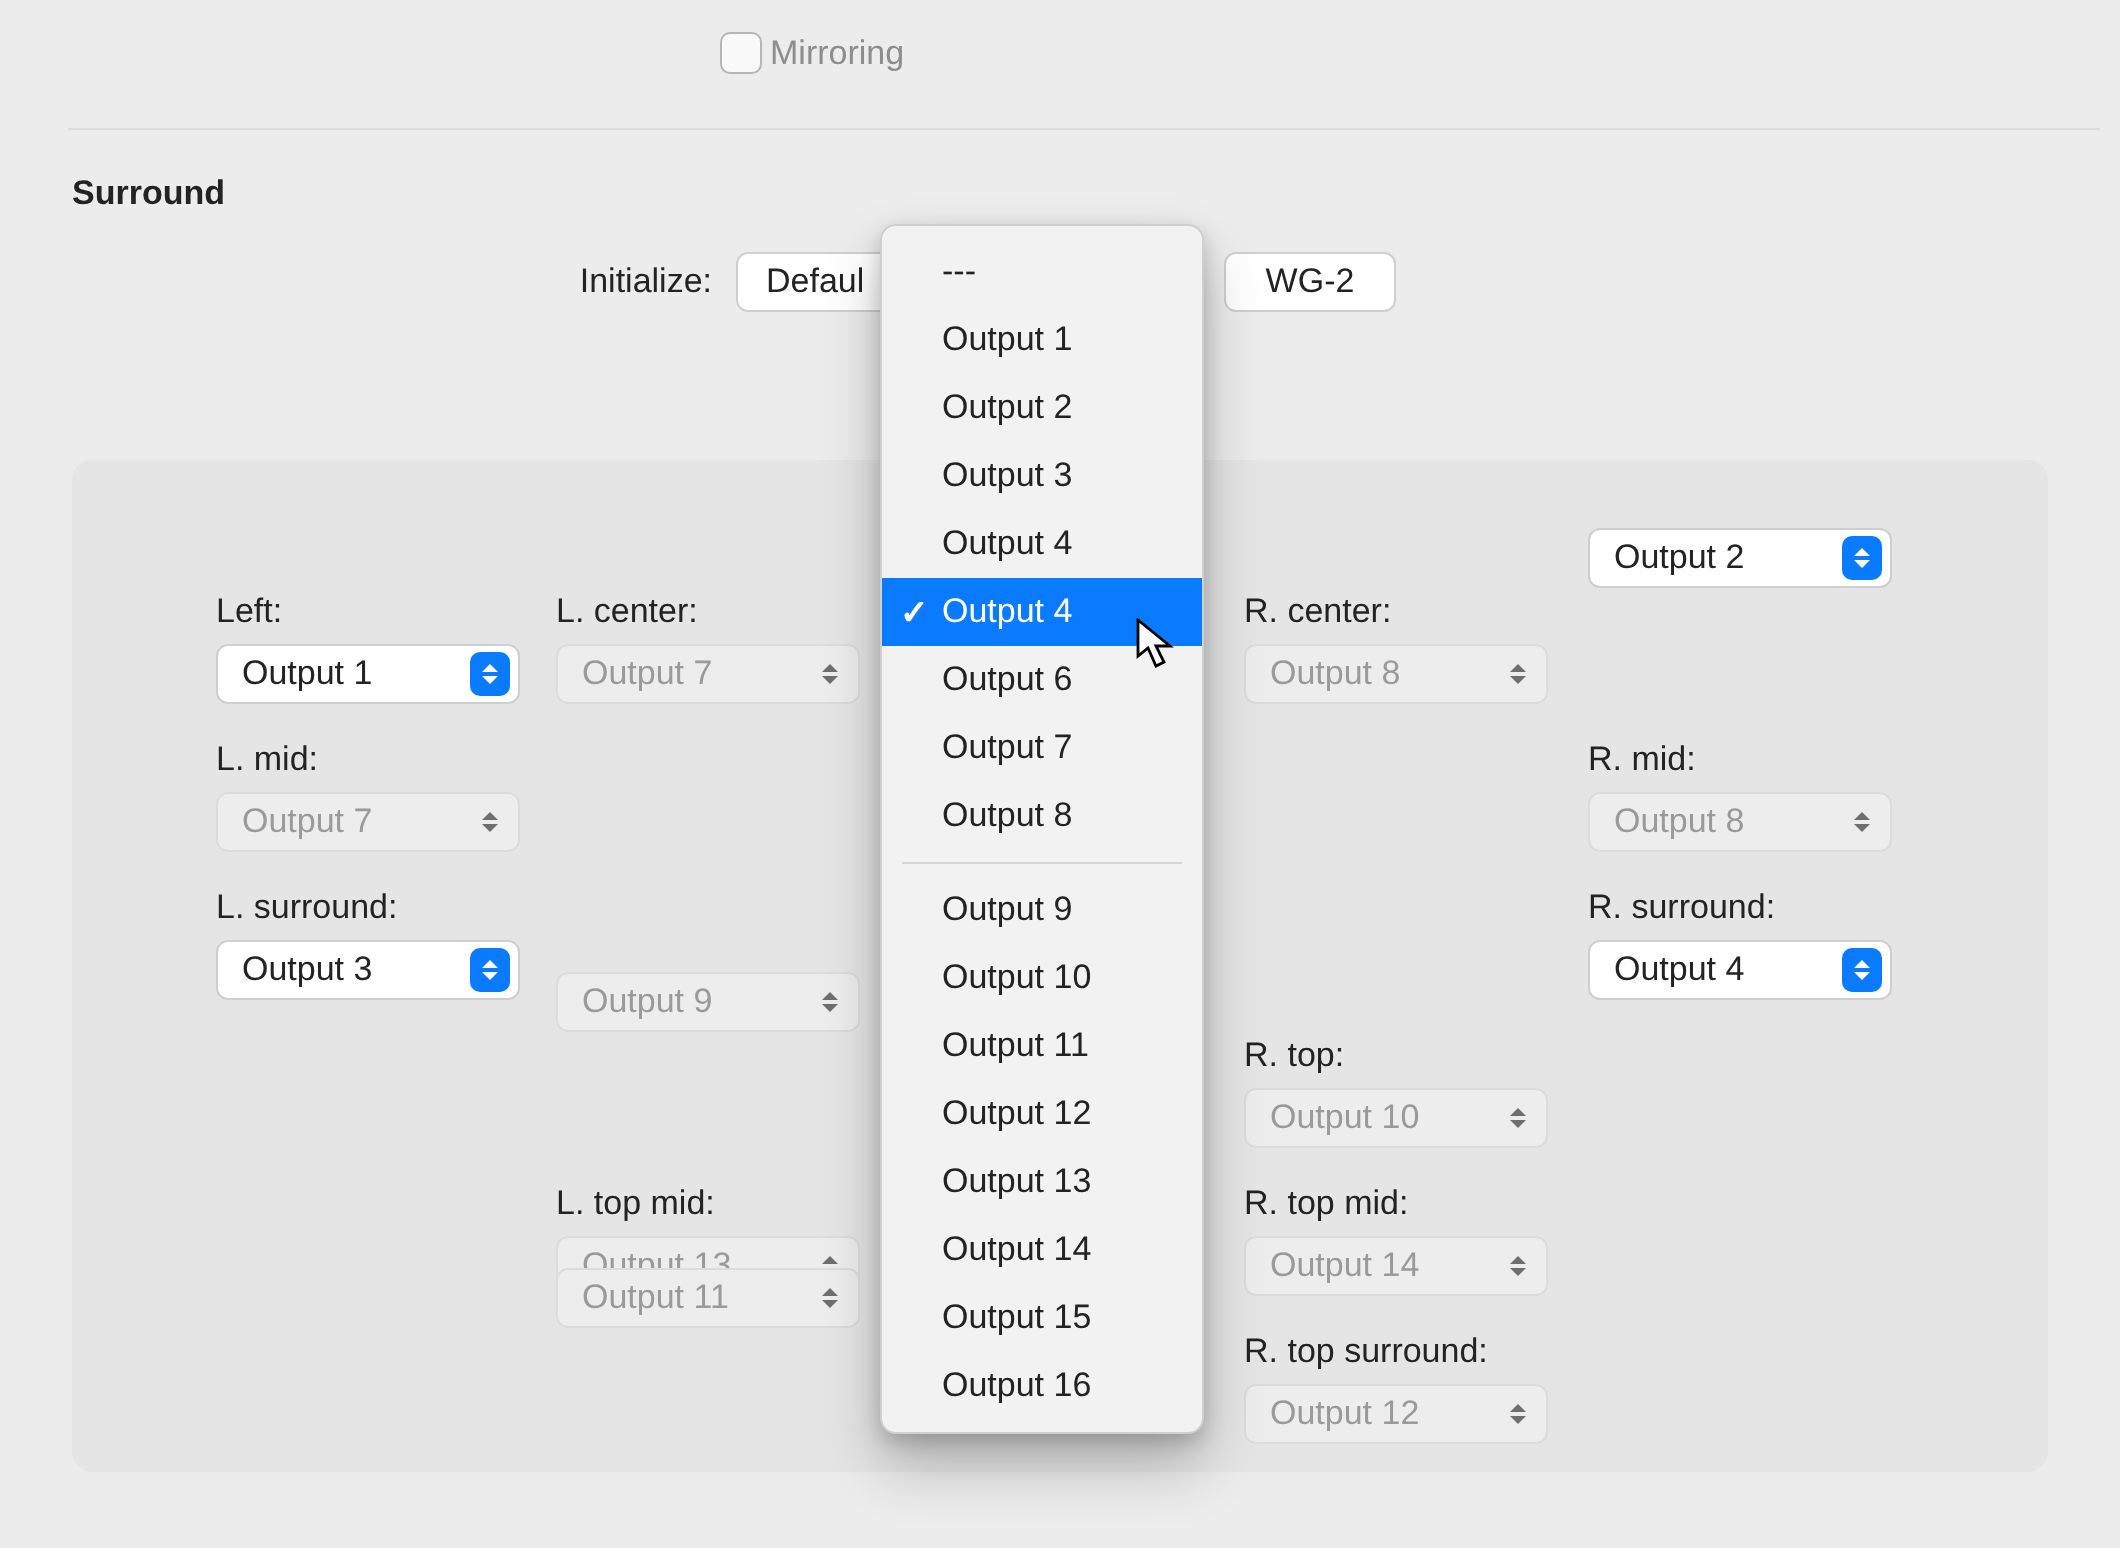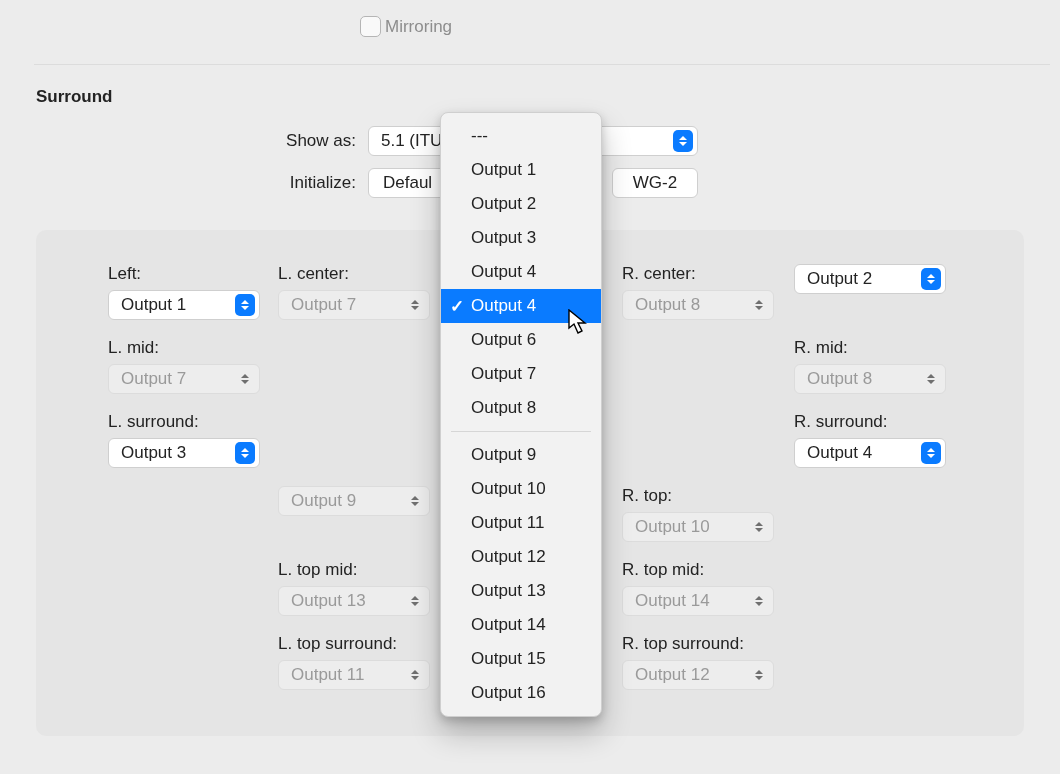--- a/index.html
+++ b/index.html
@@ -123,20 +123,21 @@
     background: #e5e5e5;
     border-radius: 10px;
   }
 
   .chan {
     position: absolute;
     width: 168px;
   }
   .chan .chan-label {
     margin-bottom: 6px;
+    margin-top: 32px;
   }
   .chan .popup { width: 152px; }
 
   
   
   .c-left     { left: 72px;  top: 34px; }
   .c-lcenter  { left: 242px; top: 34px; }
   .c-rcenter  { left: 586px; top: 34px; }
   .c-right    { left: 758px; top: 34px; }
   
@@ -224,30 +225,20 @@
 <div class="mirroring-row">
   <div class="checkbox"></div>
   <div class="mirroring-label">Mirroring</div>
 </div>
 <div class="top-divider"></div>
 
 <div class="section-title">Surround</div>
 
 <div class="top-controls">
   <div class="row">
-    <div class="lbl">Show as:</div>
-    <div class="popup active" style="width:330px">
-      <div class="text">5.1 (ITU</div>
-      <div class="stepper">
-        <div class="caret-up"></div>
-          <div class="caret-down"></div>
-      </div>
-    </div>
-  </div>
-  <div class="row">
     <div class="lbl">Initialize:</div>
     <div class="seg-btn" style="width:170px; overflow:hidden">
       <span>Defaul</span>
     </div>
     <div style="width:74px"></div>
     <div class="seg-btn" style="width:86px; justify-content:center">
       <span>WG-2</span>
     </div>
   </div>
 </div>
@@ -378,21 +369,20 @@
     <div class="popup disabled">
       <div class="text">Output 14</div>
       <div class="stepper">
           <div class="caret-up"></div>
           <div class="caret-down"></div>
         </div>
     </div>
   </div>
 
   <div class="chan c-ltopsurr" style="width:190px">
-    <div class="chan-label">L. top surround:</div>
     <div class="popup disabled">
       <div class="text">Output 11</div>
       <div class="stepper">
           <div class="caret-up"></div>
           <div class="caret-down"></div>
         </div>
     </div>
   </div>
 
   <div class="chan c-rtopsurr" style="width:190px">

